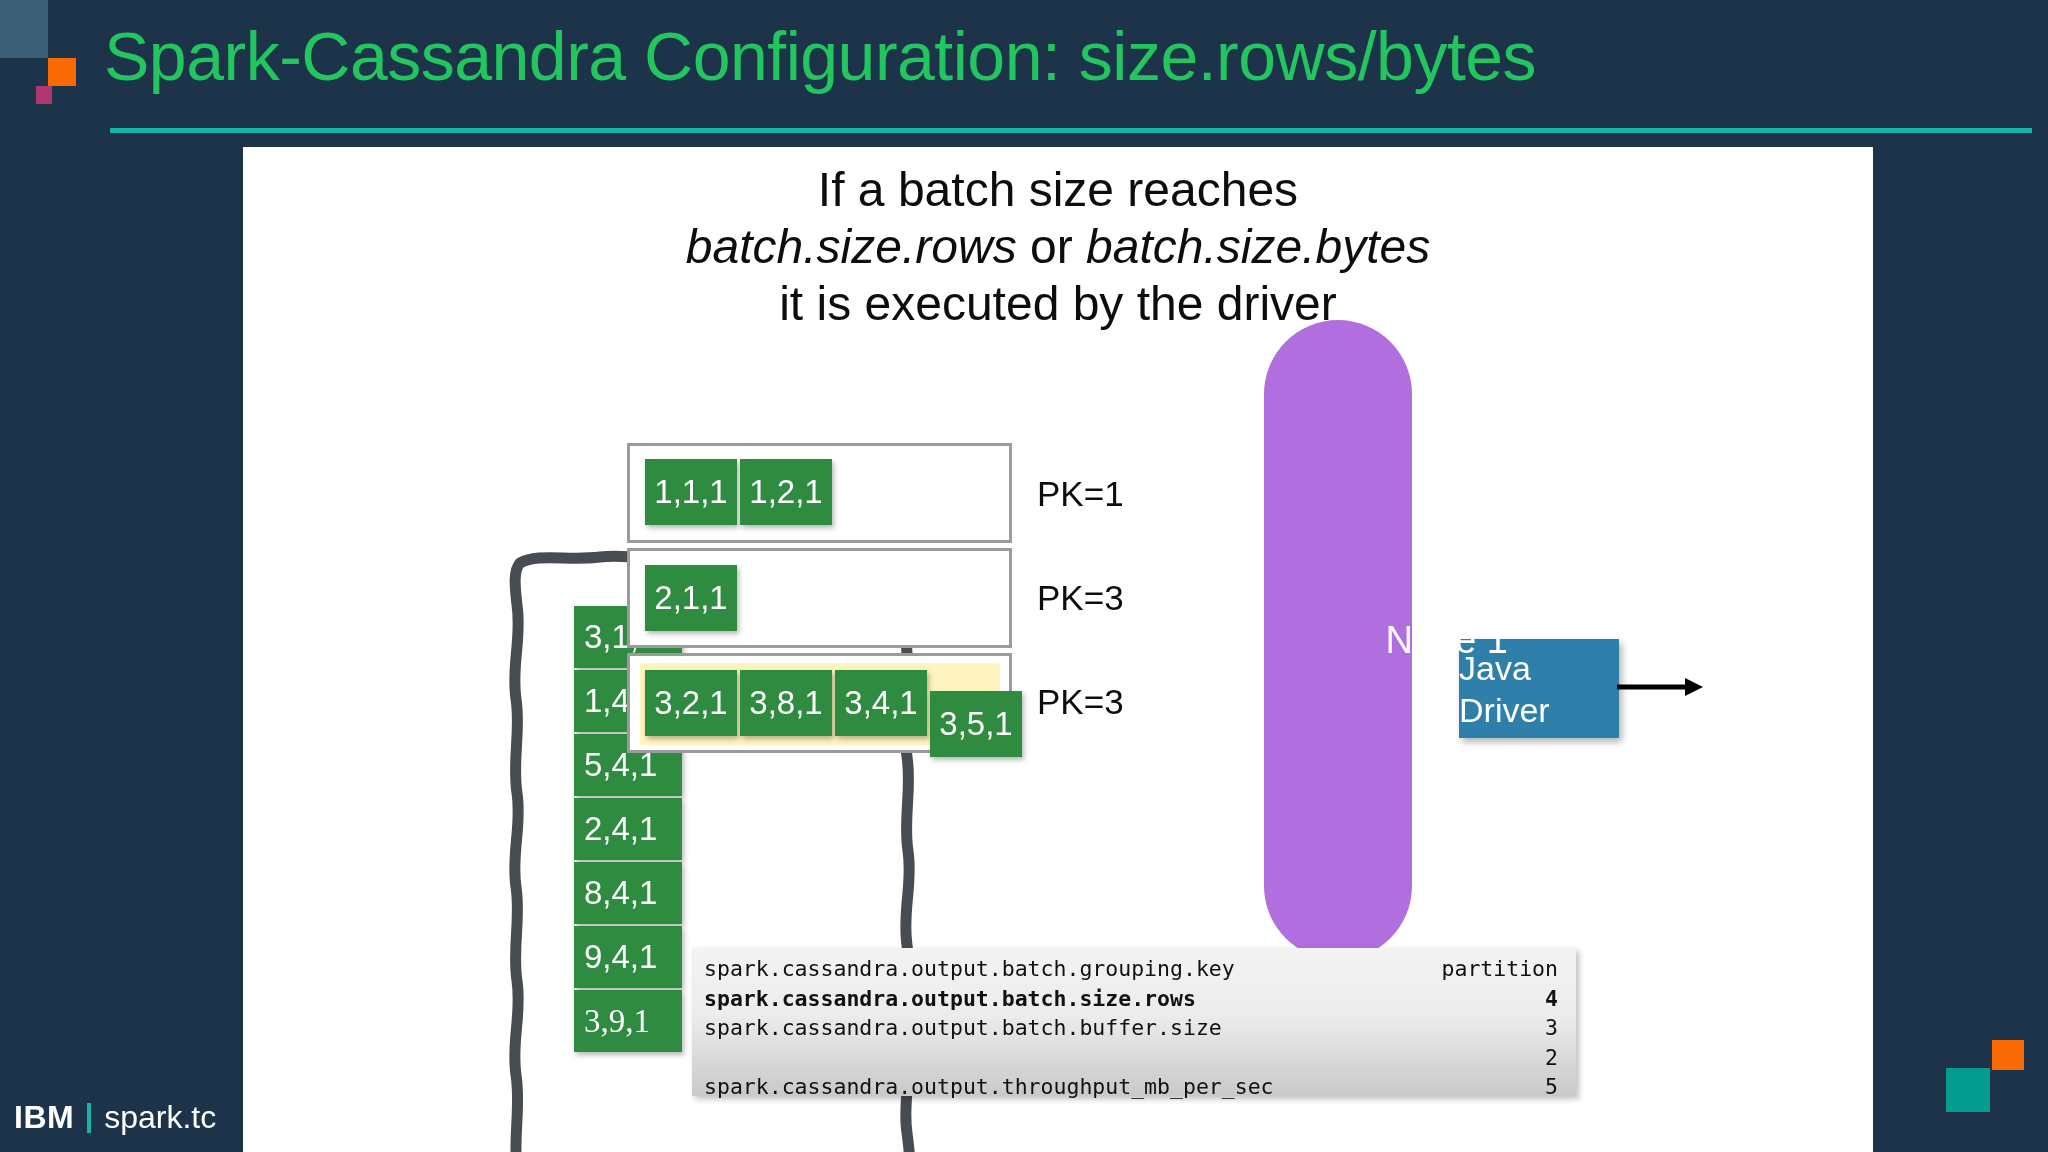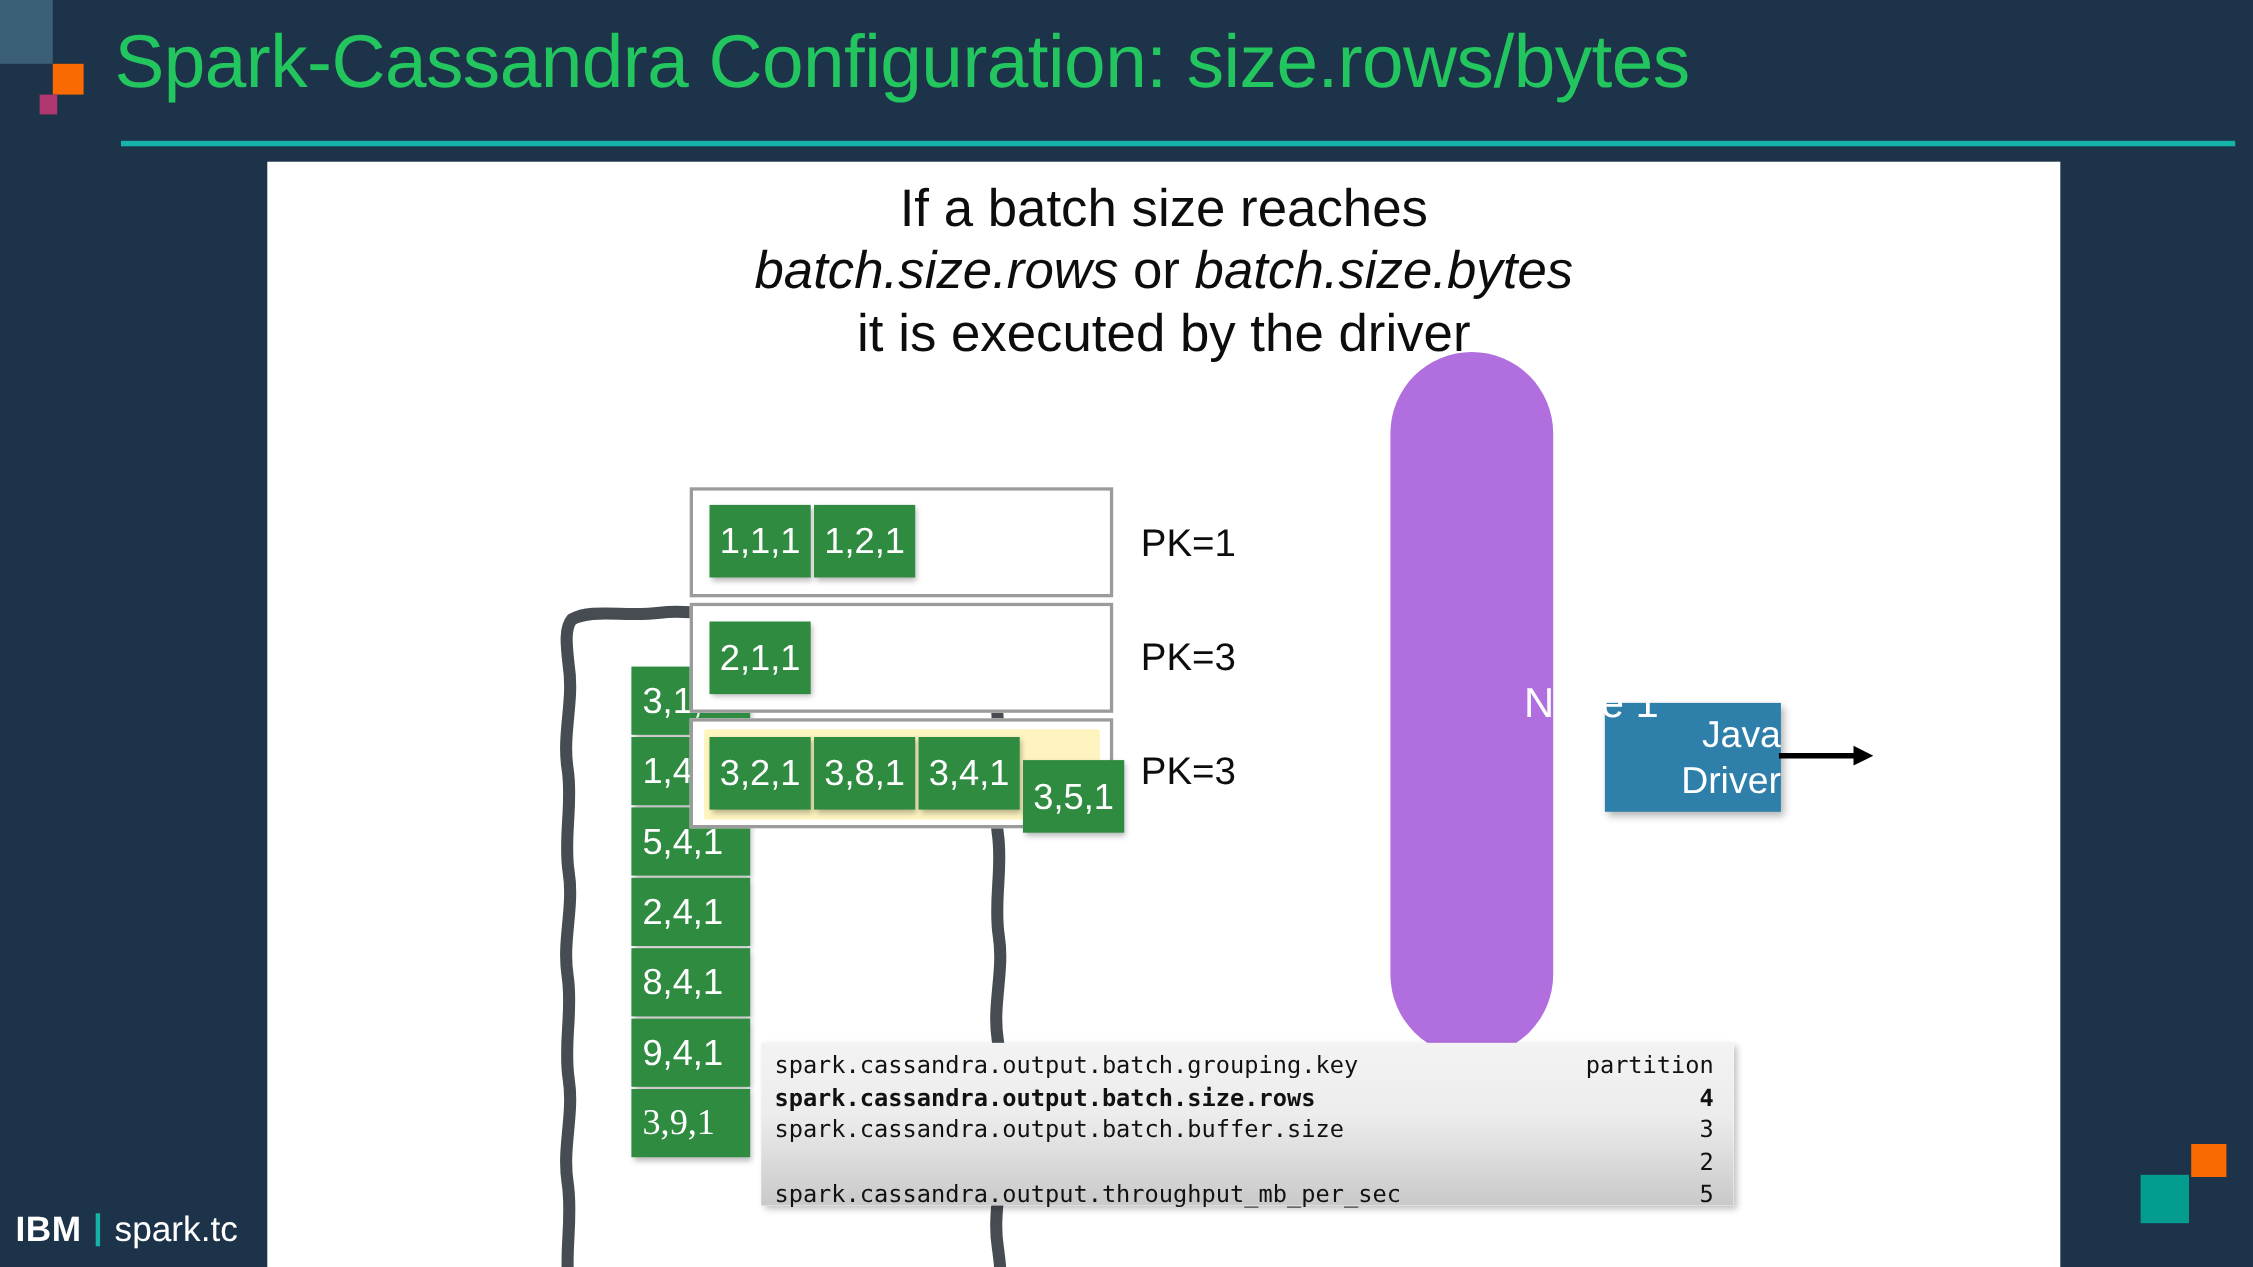--- a/index.html
+++ b/index.html
@@ -119,21 +119,21 @@
     white-space: nowrap;
   }
 
   
   .driver {
     position: absolute;
     background: #2f7fab;
     color: #ffffff;
     font-size: 34px;
     line-height: 42px;
-    text-align: right;
+    text-align: left;
     display: flex;
     flex-direction: column;
     justify-content: center;
     box-shadow: 3px 4px 7px rgba(0,0,0,0.3);
     font-stretch: condensed;
   }
 
   
   .arrow { position: absolute; }
 

